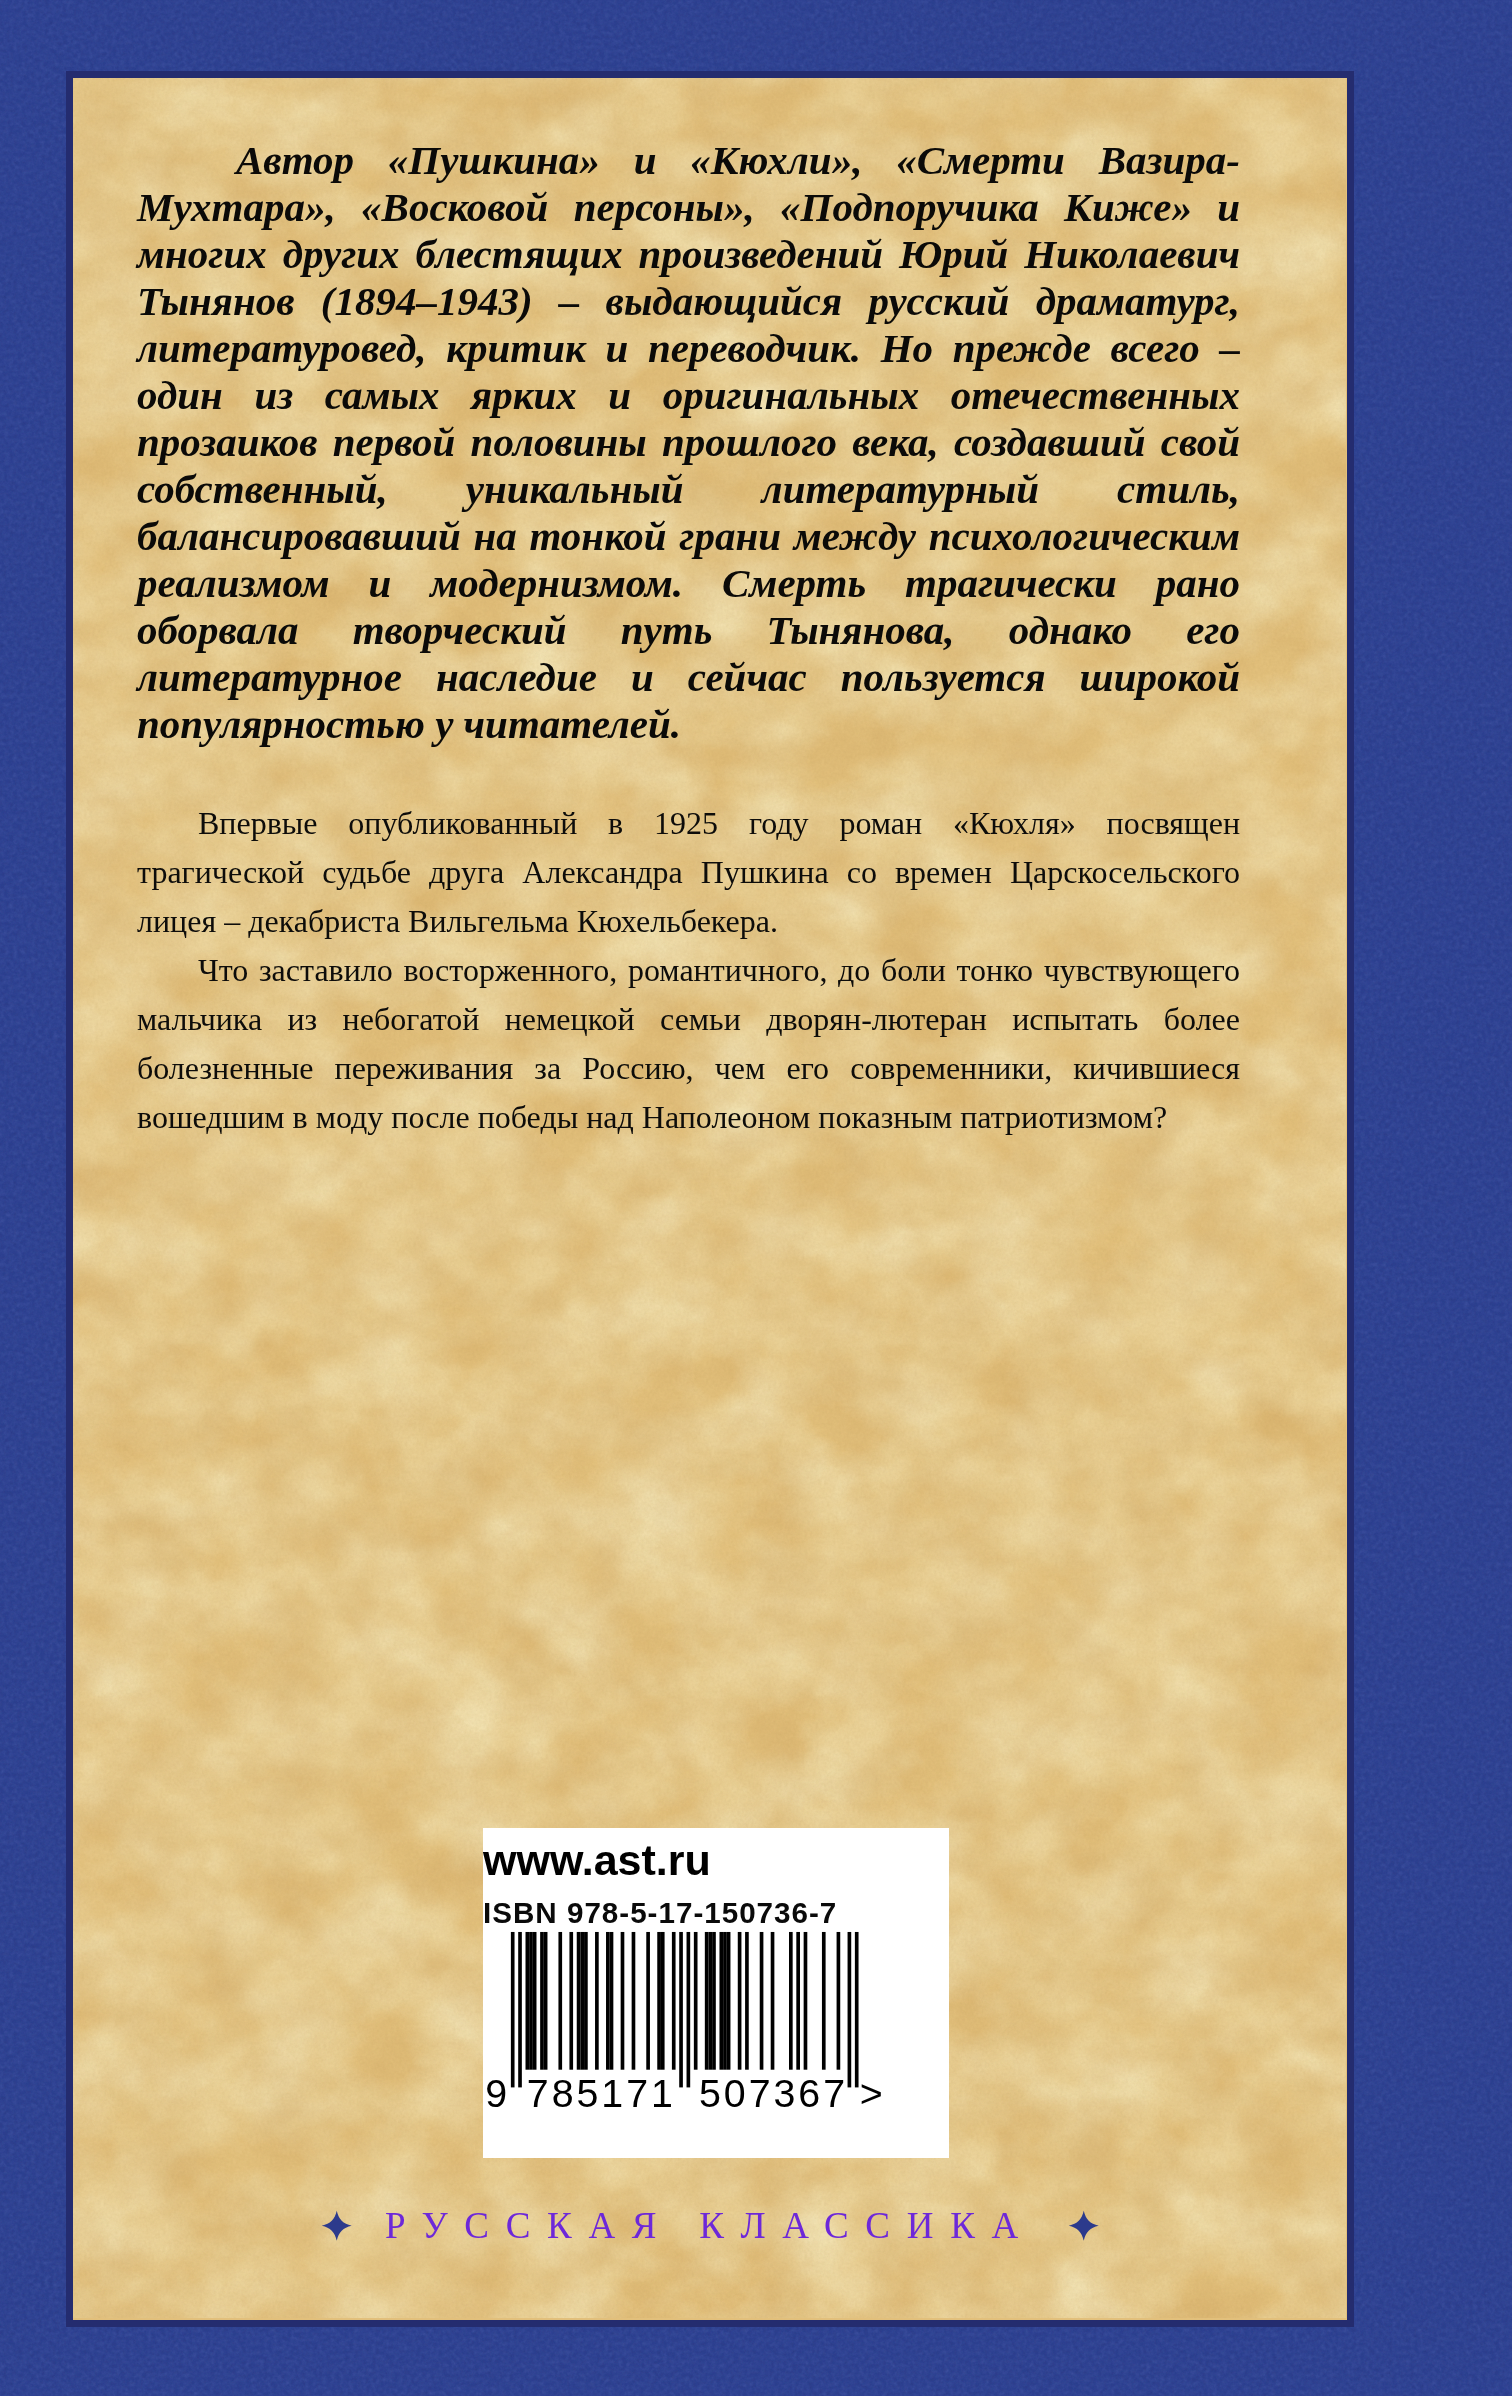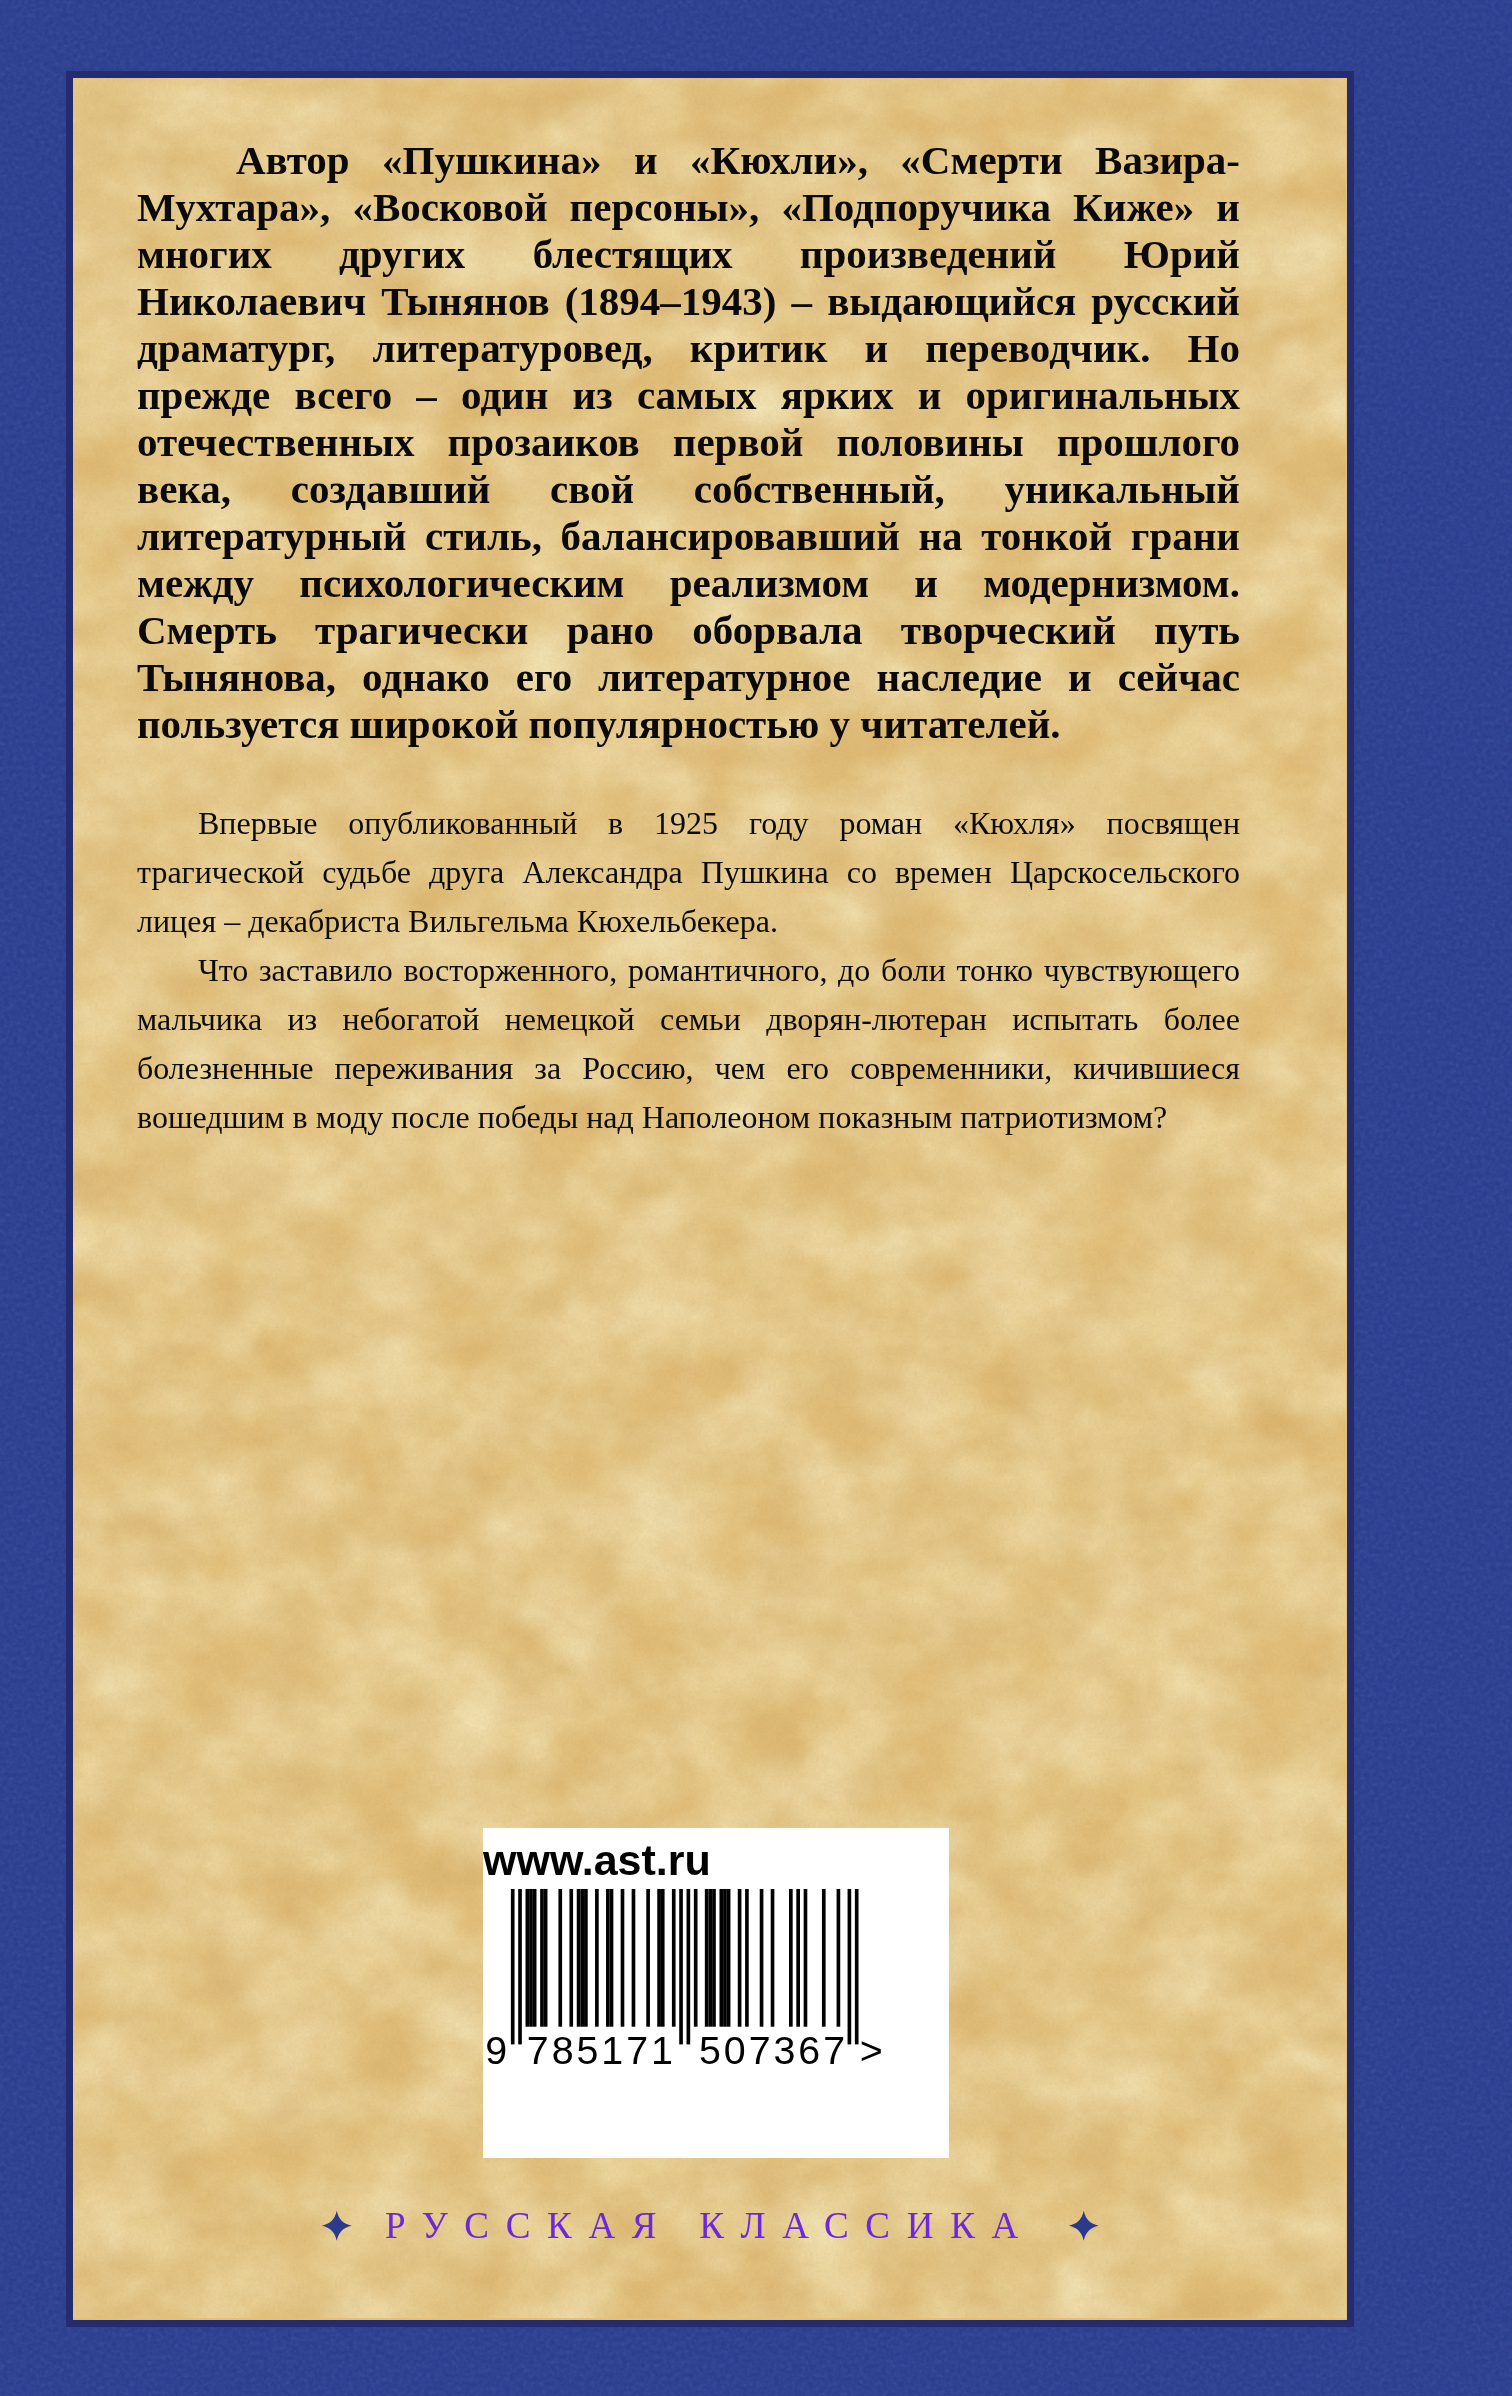--- a/index.html
+++ b/index.html
@@ -4,21 +4,21 @@
 <style>
   html,body{margin:0;padding:0;background:#2e4191;}
   .cover{position:relative;width:1512px;height:2397px;overflow:hidden;background:#2e4191;
          font-family:"Liberation Serif",serif;}
   .tex{position:absolute;left:0;top:0;z-index:0;pointer-events:none;}
   .panel{position:absolute;left:66px;top:71px;width:1288px;height:2256px;box-sizing:border-box;
          border:7.9px solid #242c6f;background:#e2c07c;}
   .panel-inner{position:absolute;inset:0;overflow:hidden;}
   .content{position:absolute;inset:0;z-index:2;}
   .lead{margin:59px 0 0 64px;width:1103px;text-align:justify;text-indent:99px;
-        font-weight:bold;font-size:41px;line-height:47px;color:#0b0a08;}
+        font-weight:bold;font-size:41px;line-height:47px;color:#0b0a08;font-style:italic;}
   .annotation{margin:51px 0 0 64px;width:1103px;}
   .annotation p{margin:0;text-align:justify;text-indent:61px;
         font-size:32px;line-height:49px;color:#0d0c0a;}
   .isbn-box{position:absolute;left:410px;top:1750px;width:466px;height:330px;background:#ffffff;
         box-sizing:border-box;}
   .site{margin-top:7.9px;font-family:"Liberation Sans",sans-serif;font-weight:bold;
         font-size:43px;line-height:49px;color:#000;}
   .isbn{margin-top:11.8px;font-family:"Liberation Sans",sans-serif;font-weight:bold;
         font-size:29.6px;line-height:31.5px;color:#0a0a0a;letter-spacing:1px;}
   .barcode{margin-top:2px;}
@@ -86,20 +86,21 @@
       <div class="content">
         <p class="lead">Автор «Пушкина» и «Кюхли», «Смерти Вазира-Мухтара», «Восковой персоны», «Подпоручика Киже» и многих других блестящих произведений Юрий Николаевич Тынянов (1894–1943) – выдающийся русский драматург, литературовед, критик и переводчик. Но прежде всего – один из самых ярких и оригинальных отечественных прозаиков первой половины прошлого века, создавший свой собственный, уникальный литературный стиль, балансировавший на тонкой грани между психологическим реализмом и модернизмом. Смерть трагически рано оборвала творческий путь Тынянова, однако его литературное наследие и сейчас пользуется широкой популярностью у читателей.</p>
 
         <div class="annotation">
             <p>Впервые опубликованный в 1925 году роман «Кюхля» посвящен трагической судьбе друга Александра Пушкина со времен Царскосельского лицея – декабриста Вильгельма Кюхельбекера.</p>
             <p>Что заставило восторженного, романтичного, до боли тонко чувствующего мальчика из небогатой немецкой семьи дворян-лютеран испытать более болезненные переживания за Россию, чем его современники, кичившиеся вошедшим в моду после победы над Наполеоном показным патриотизмом?</p>
           </div>
 
         <div class="isbn-box">
           <div class="site">www.ast.ru</div>
+          <div class="isbn">ISBN 978-5-17-150736-7</div>
           <div class="barcode">
             <svg id="barcode-svg" width="404" height="182" viewBox="0 0 410 185">
                 <rect x="28.00" y="2" width="3.72" height="158" fill="#000"></rect>
                 <rect x="35.44" y="2" width="3.72" height="158" fill="#000"></rect>
                 <rect x="42.88" y="2" width="3.72" height="140" fill="#000"></rect>
                 <rect x="46.60" y="2" width="3.72" height="140" fill="#000"></rect>
                 <rect x="50.32" y="2" width="3.72" height="140" fill="#000"></rect>
                 <rect x="57.76" y="2" width="3.72" height="140" fill="#000"></rect>
                 <rect x="61.48" y="2" width="3.72" height="140" fill="#000"></rect>
                 <rect x="76.36" y="2" width="3.72" height="140" fill="#000"></rect>

